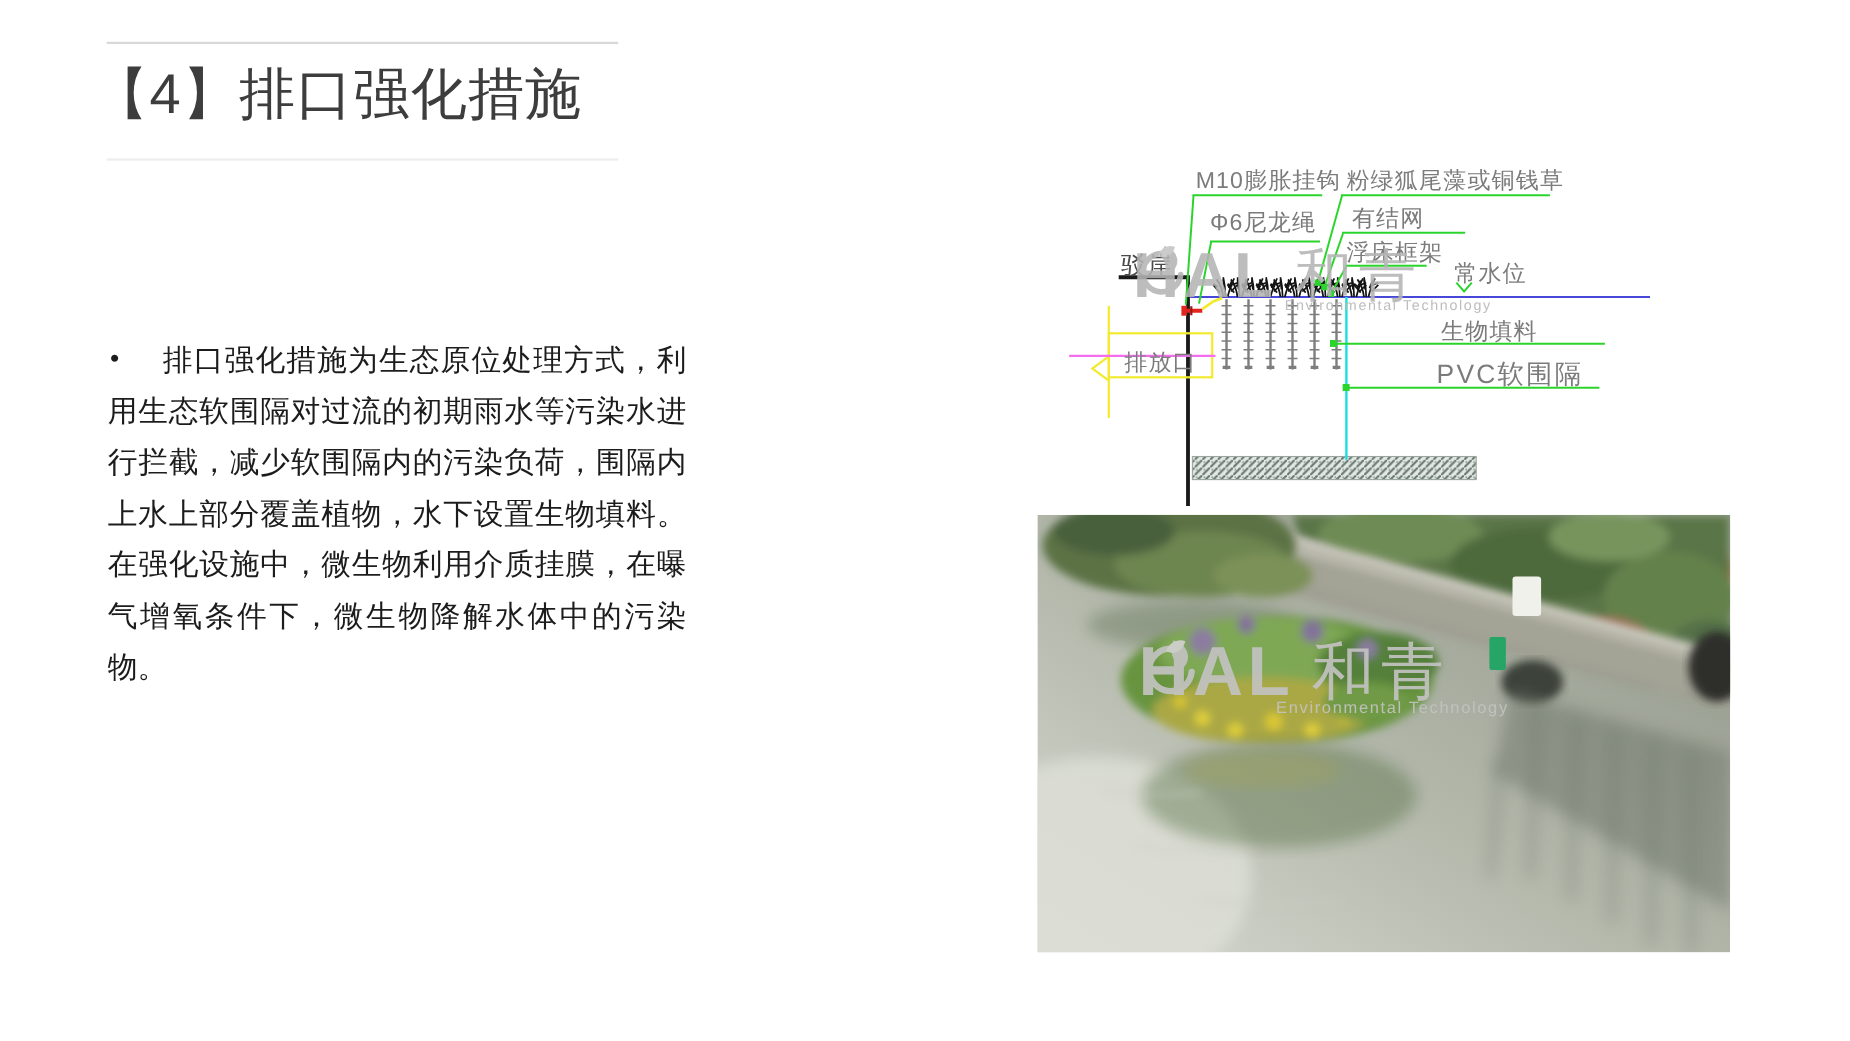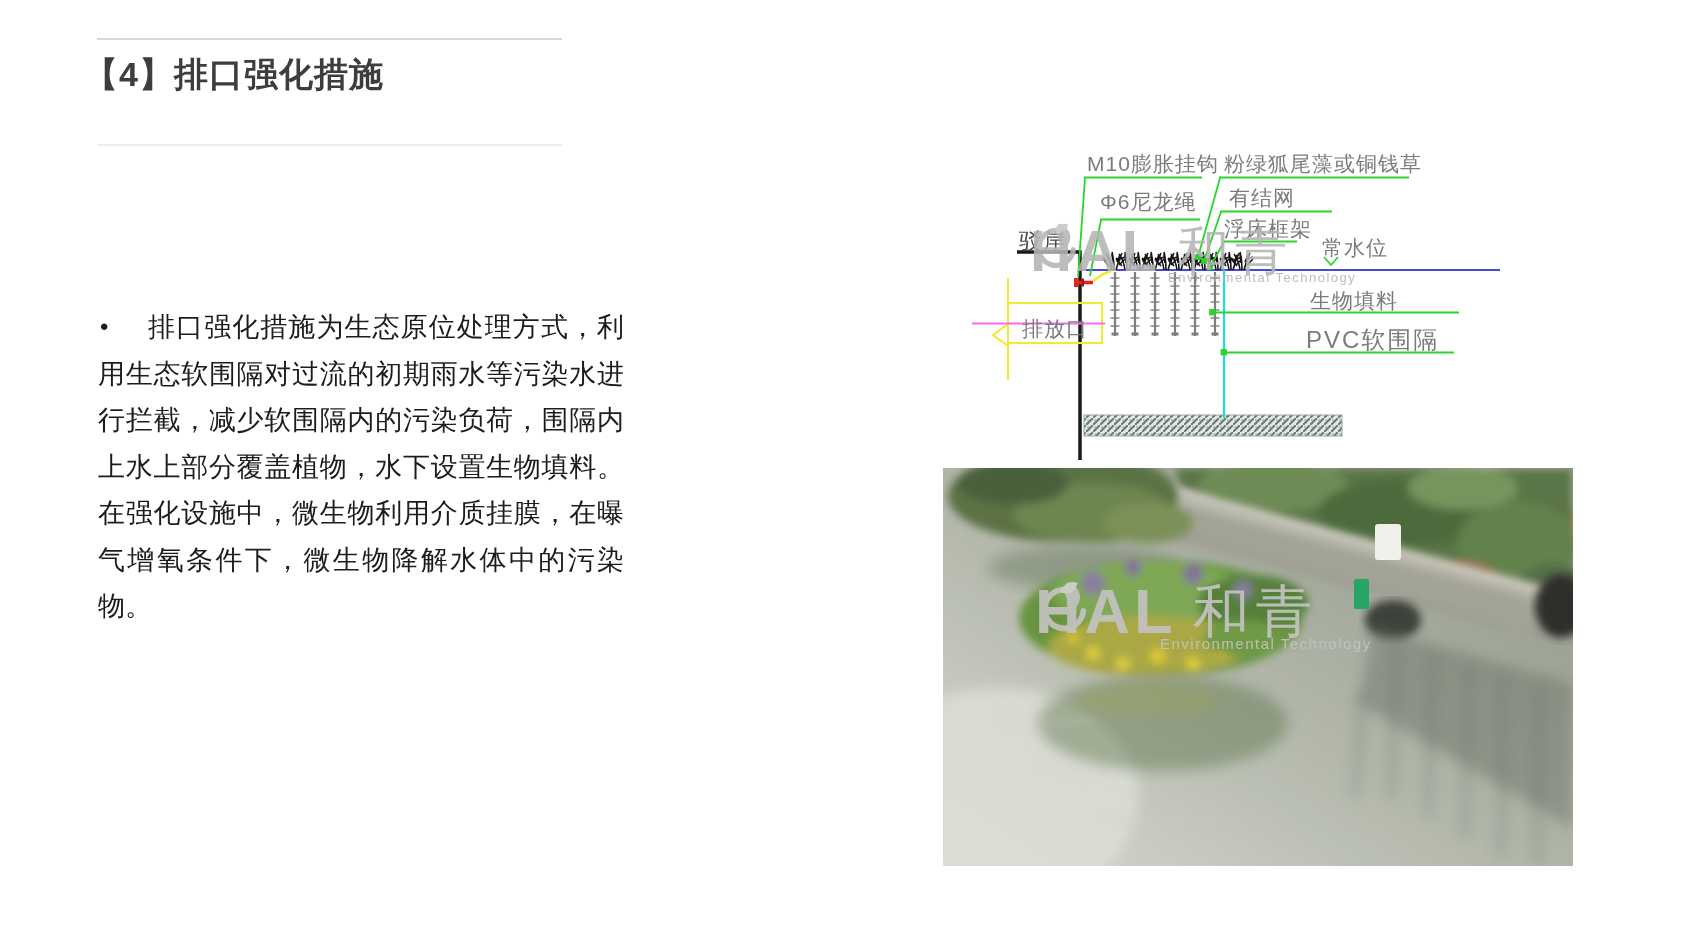--- a/index.html
+++ b/index.html
@@ -2,21 +2,21 @@
 <html><head>
 <meta charset="utf-8">
 <style>
   html,body{margin:0;padding:0;background:#ffffff;}
   .slide{position:relative;width:1682px;height:946px;background:#fff;overflow:hidden;
          font-family:"Liberation Sans","DejaVu Sans",sans-serif;}
   .rule{position:absolute;height:2px;background:#d8d8d8;}
   .rule-top{left:97px;top:38px;width:465px;}
   .rule-bottom{left:97px;top:144px;width:465px;background:#ededed;}
   .title{position:absolute;left:84px;top:52px;width:700px;margin:0;
-         font-size:34px;font-weight:700;color:#3d3d3d;letter-spacing:1px;}
+         font-size:51px;font-weight:400;color:#3d3d3d;letter-spacing:1px;}
   .body-text{position:absolute;left:98px;top:304px;width:526px;margin:0;
              font-size:27px;line-height:46.5px;color:#1c1c1c;text-align:justify;
              text-indent:50px;}
   .bullet{position:absolute;left:2px;top:0;text-indent:0;font-size:24px;color:#1c1c1c;}
 
   
   .diagram{position:absolute;left:932px;top:138px;width:580px;height:325px;}
   .diagram svg{position:absolute;left:0;top:0;}
   .dg-label{font-size:21px;fill:#7b7b7b;letter-spacing:1px;}
   .dg-label-dark{font-size:22px;fill:#4a4a4a;letter-spacing:2px;}

